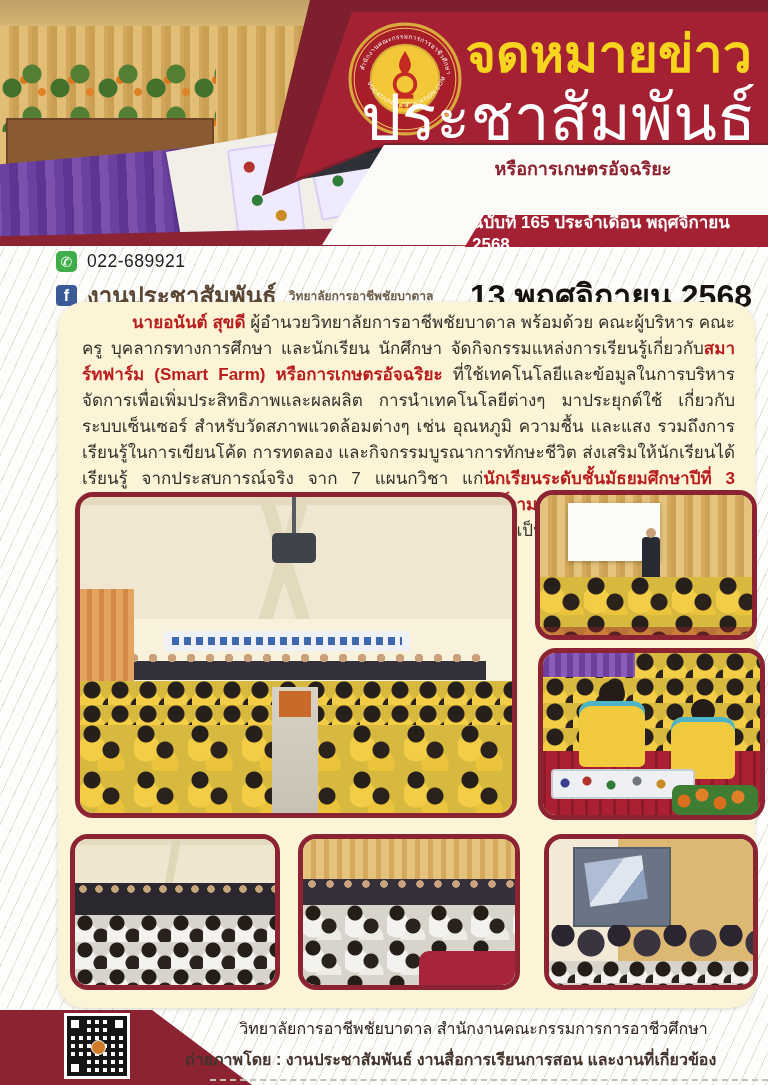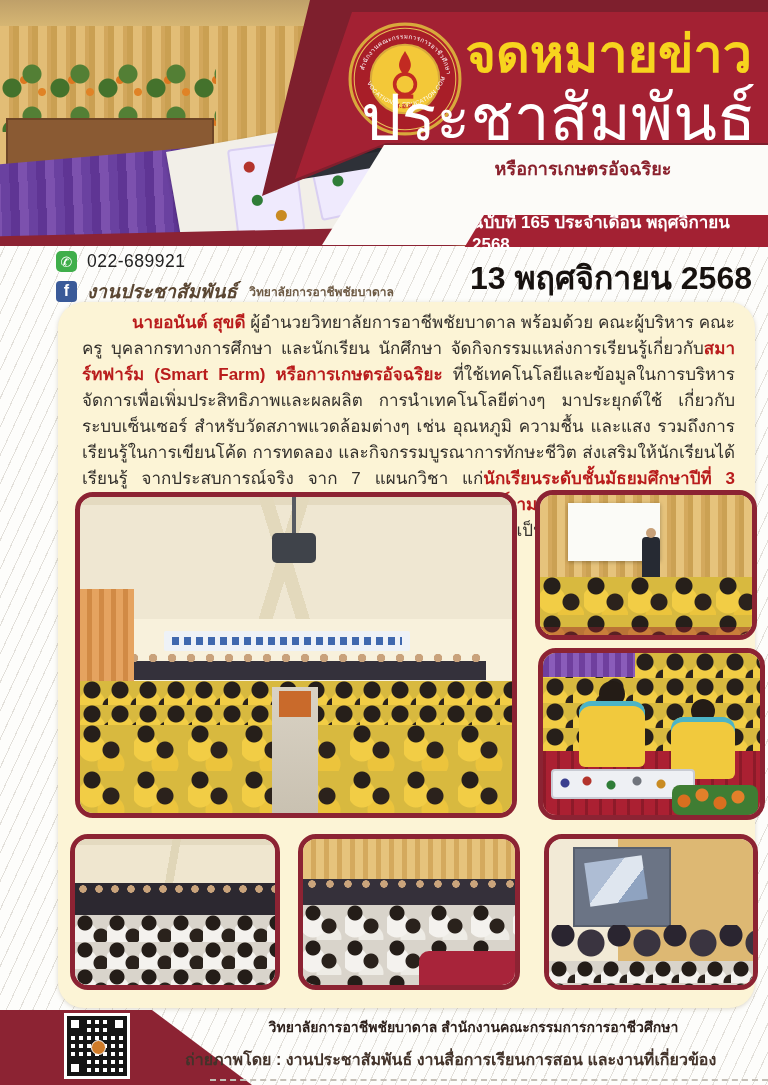--- a/index.html
+++ b/index.html
@@ -60,23 +60,23 @@
     display:flex;align-items:center;justify-content:center;padding-left:14px;box-sizing:border-box;
     color:#fff;font-size:17px;font-weight:bold;}
   
   .c-row{position:absolute;display:flex;align-items:center;gap:10px;z-index:2;}
   .c-phone{left:56px;top:251px;}
   .c-fb{left:56px;top:276px;}
   .ic{width:21px;height:21px;border-radius:5px;display:flex;align-items:center;justify-content:center;color:#fff;flex:0 0 auto;}
   .ic-phone{background:#3fae4a;font-size:14px;}
   .ic-fb{background:#3a5a98;font-size:16px;font-weight:bold;border-radius:4px;}
   .c-num{font-size:17.5px;color:#222;letter-spacing:.5px;}
-  .c-fbname{font-size:19px;font-weight:bold;color:#5a4632;font-style:italic;}
+  .c-fbname{font-size:24px;font-weight:bold;color:#5a4632;}
   .c-fbsub{font-size:12px;font-weight:bold;color:#6e5b45;margin-left:2px;}
-  .date{position:absolute;right:16px;top:252px;z-index:2;font-size:32px;font-weight:bold;color:#17120f;}
+  .date{position:absolute;right:16px;top:270px;z-index:2;font-size:32px;font-weight:bold;color:#17120f;}
   
   .panel{position:absolute;left:58px;top:302px;width:697px;height:706px;background:#fcf4d6;border-radius:26px;
     box-shadow:0 1px 4px rgba(120,100,60,.25);z-index:2;}
   .article{margin:8px 20px 0 24px;font-size:17px;line-height:26px;color:#33302c;text-align:justify;text-indent:50px;}
   .article b{color:#b91c1c;}
   
   .photo-frame{position:absolute;border:5px solid #8c2333;border-radius:18px;overflow:hidden;background:#efe7d2;}
   .pf-main{left:17px;top:190px;width:432px;height:316px;}
   .pf-tr{left:477px;top:188px;width:212px;height:140px;}
   .pf-mr{left:480px;top:346px;width:217px;height:162px;}
@@ -171,21 +171,21 @@
   
   .f-wedge{position:absolute;left:0;top:1010px;width:300px;height:75px;background:#8c2333;
     clip-path:polygon(0 0,152px 0,252px 75px,0 75px);z-index:2;}
   .qr{position:absolute;left:64px;top:1013px;width:60px;height:60px;background:#fff;padding:3px;z-index:3;}
   .qr-in{width:100%;height:100%;background-color:#fff;
     background-image:repeating-linear-gradient(90deg,#151515 0 4px,transparent 4px 8px),
       repeating-linear-gradient(0deg,#151515 0 4px,#fff 4px 8px);}
   .qr-f{position:absolute;width:8px;height:8px;border:4px solid #151515;background:#fff;}
   .qr-tl{left:3px;top:3px;} .qr-tr{right:3px;top:3px;} .qr-bl{left:3px;bottom:3px;}
   .qr-dot{position:absolute;left:50%;top:50%;width:13px;height:13px;margin:-6.5px 0 0 -6.5px;border-radius:50%;background:#cf7b28;border:1px solid #fff;}
-  .f-line1{position:absolute;left:185px;right:6px;top:1016px;text-align:center;font-size:14px;font-weight:bold;color:#2e211c;z-index:3;}
+  .f-line1{position:absolute;left:185px;right:6px;top:1016px;text-align:center;font-size:16px;font-weight:normal;color:#2e211c;z-index:3;}
   .f-line2{position:absolute;left:185px;right:6px;top:1047px;text-align:left;font-size:16px;font-weight:bold;color:#43332a;z-index:3;}
   .f-dash{position:absolute;left:210px;right:0;top:1079px;border-top:2px dashed #c4bfb6;z-index:3;}
 </style>
 </head>
 <body>
 
 <div class="page">
 
   <div class="hero">
     <div class="hz-top"></div>

